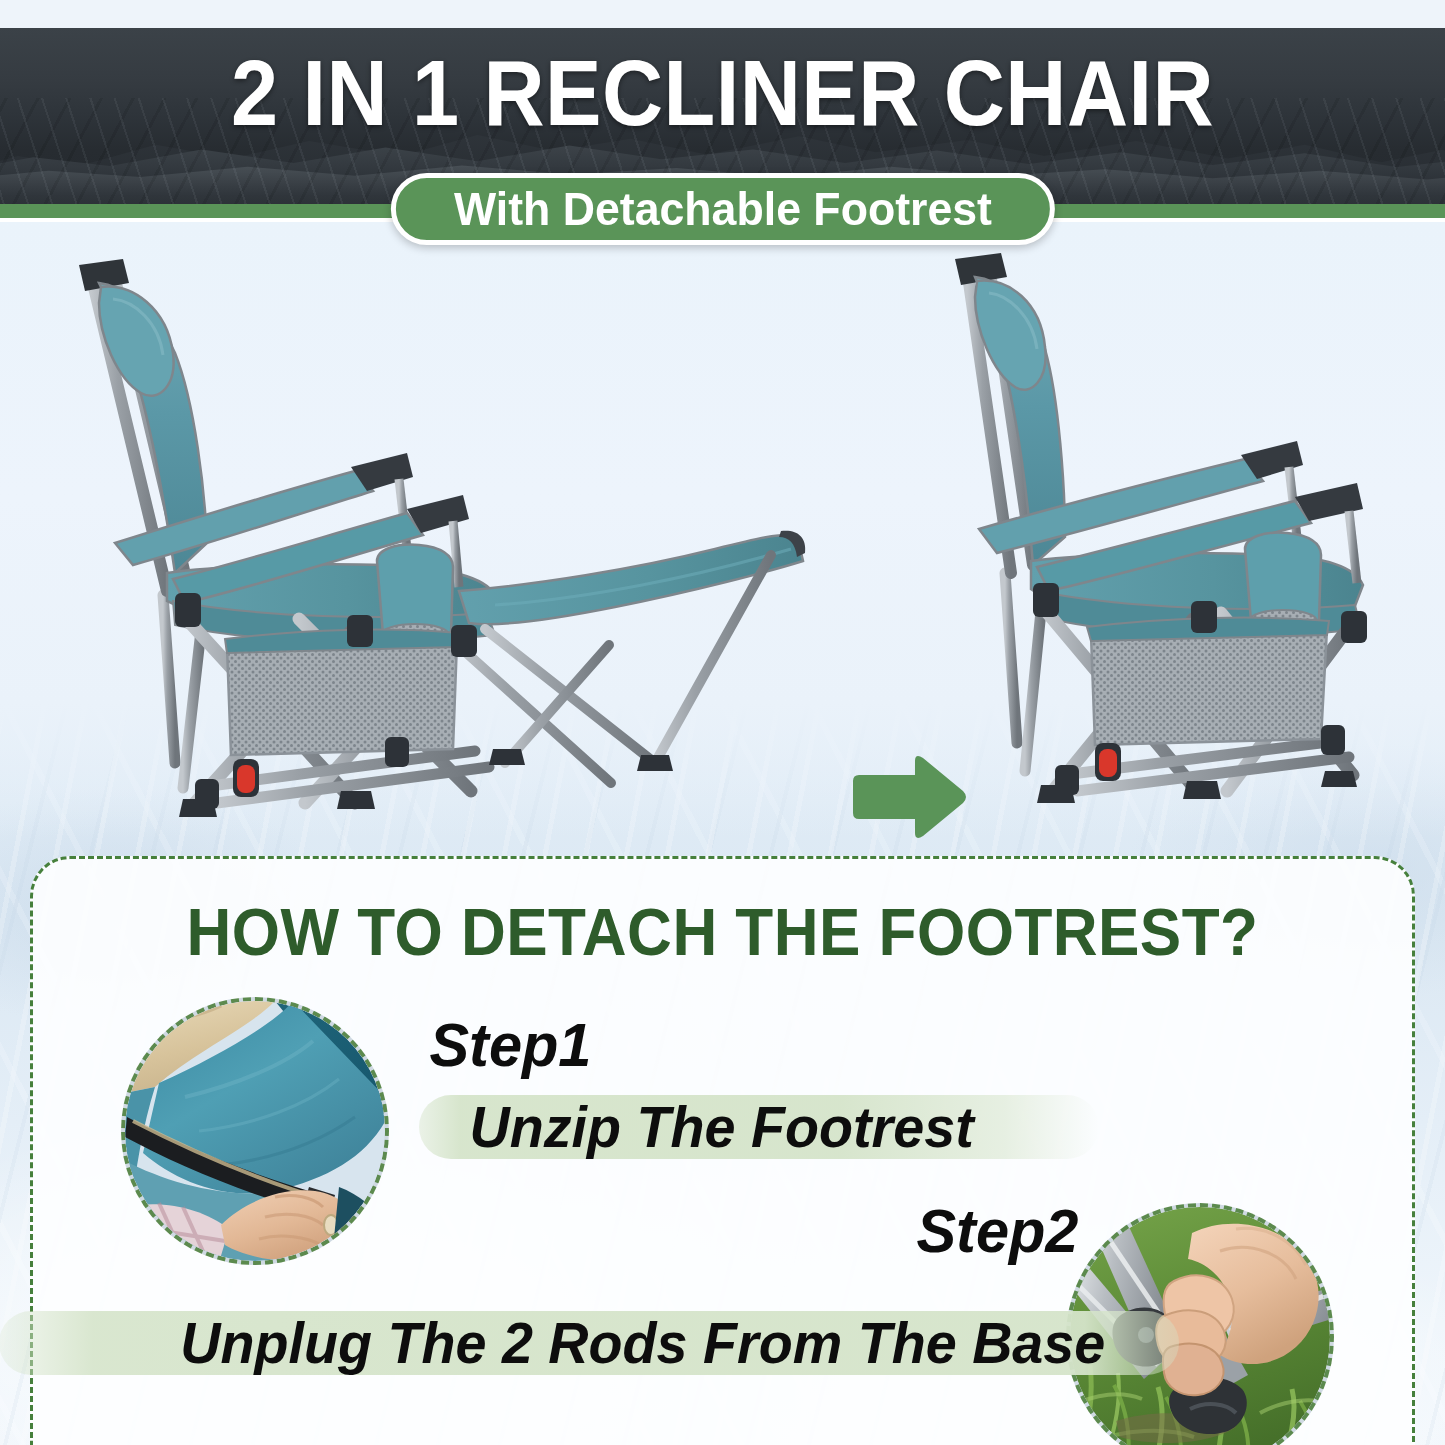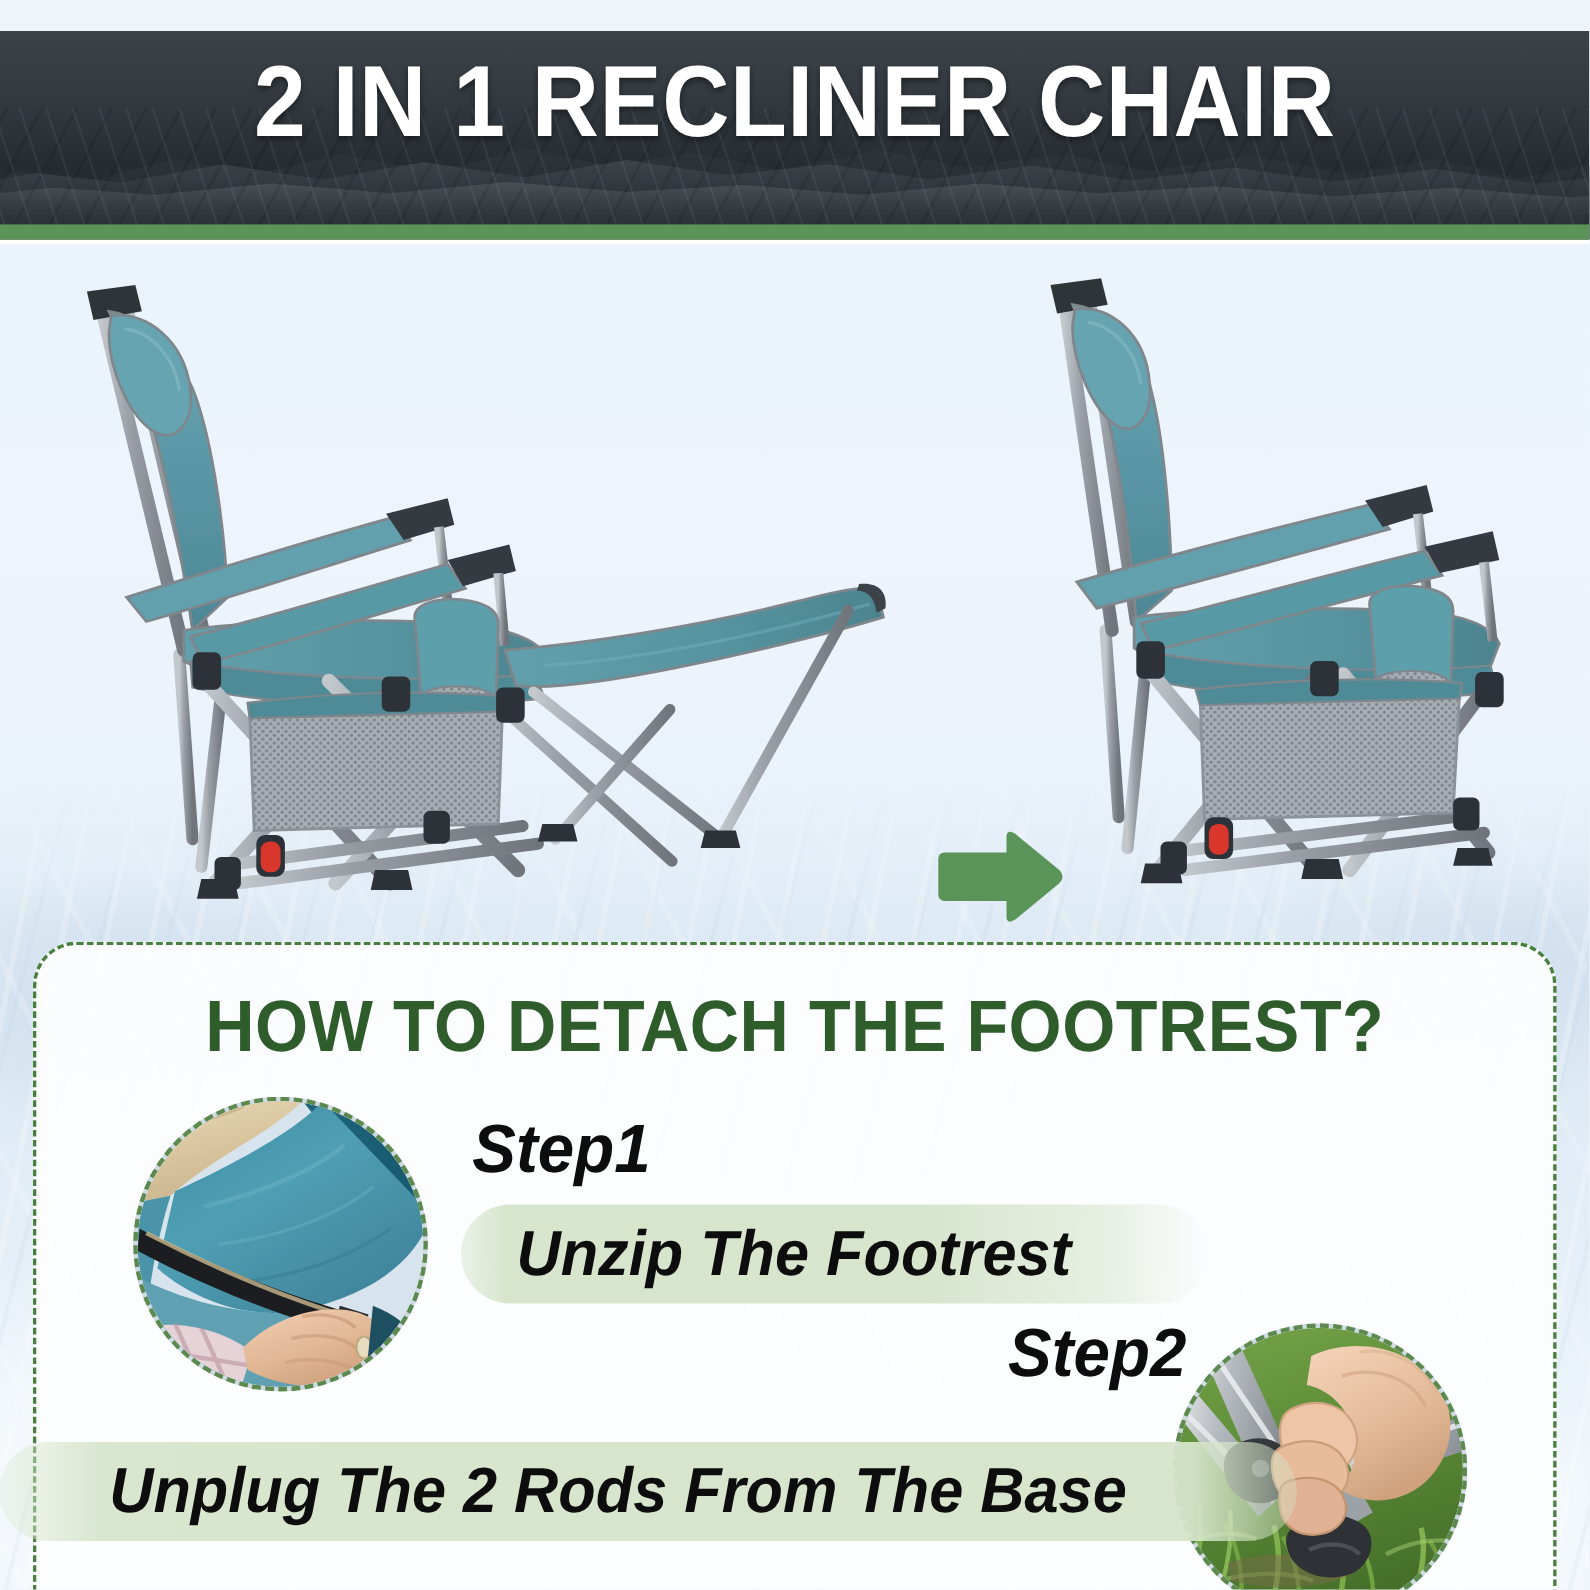--- a/index.html
+++ b/index.html
@@ -210,38 +210,38 @@
     font-size:62px;
     line-height:64px;
     white-space:nowrap;
     transform:scaleX(.96);
   }
   .step1 .step-label { left:393px; top:22px; }
   .step2 .step-label { right:330px; top:10px; }
 
   .step-pill {
     position:absolute;
-    height:90px;
+    height:64px;
     display:flex; align-items:center;
     border-radius:46px;
   }
   .step1 .step-pill {
     left:386px; top:104px; width:680px;
     justify-content:flex-start;
     padding-left:40px;
     background:linear-gradient(90deg,
       rgba(213,228,202,.45) 0%,
       rgba(213,228,202,.95) 6%,
       rgba(213,228,202,.95) 62%,
       rgba(213,228,202,.55) 86%,
       rgba(213,228,202,0) 100%);
   }
   .step2 .step-pill {
     left:-34px; top:122px; width:1180px;
-    justify-content:center;
+    justify-content:flex-end;
     padding-right:54px;
     background:linear-gradient(90deg,
       rgba(213,228,202,.25) 0%,
       rgba(213,228,202,.90) 8%,
       rgba(213,228,202,.95) 40%,
       rgba(213,228,202,.95) 92%,
       rgba(213,228,202,.35) 100%);
   }
   .step-pill span {
     color:#0d0d0d;
@@ -268,20 +268,23 @@
       <div class="ridge r1"></div>
       <div class="ridge r2"></div>
       <div class="ridge r3"></div>
       <div class="ridge-speck"></div>
     </div>
     <div class="header-title">2 IN 1 RECLINER CHAIR</div>
     <div class="green-stripe"></div>
   </div>
   <div class="stripe-underline"></div>
 
+  <div class="subtitle-pill">
+    <span>With Detachable Footrest</span>
+  </div>
 
   <div class="product-row">
 
     <div class="chair-slot left">
       <svg class="chair-svg" viewBox="0 0 790 600" preserveAspectRatio="xMidYMid meet">
         <defs>
           <linearGradient id="fabA" x1="0" y1="0" x2="0" y2="1">
             <stop offset="0%" stop-color="#6fa9b5"></stop>
             <stop offset="45%" stop-color="#5b98a7"></stop>
             <stop offset="100%" stop-color="#4d8795"></stop>

